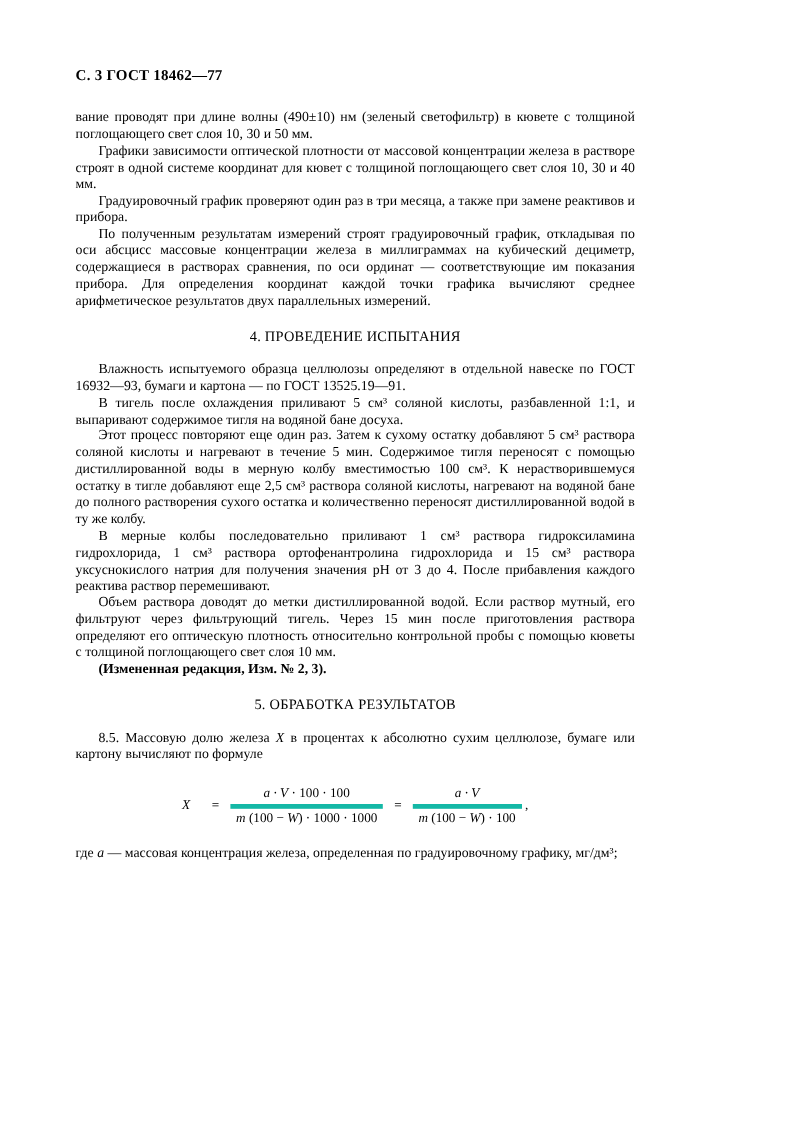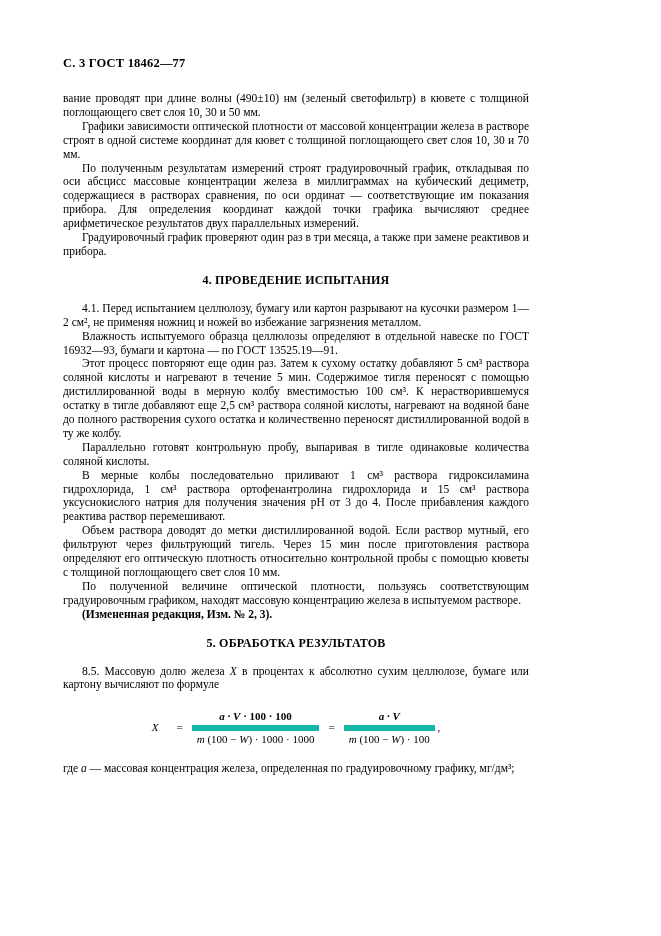--- a/index.html
+++ b/index.html
@@ -25,72 +25,69 @@
     line-height: 13.9px;
     text-align: justify;
   }
   p.bp { margin: 0; padding: 0; }
   p.ind { text-indent: 19px; }
   .b { font-weight: bold; }
   .var { font-style: italic; }
   h2.sec {
     text-align: center;
     font-size: 12px;
-    font-weight: bold;
+    font-weight: normal;
     margin: 15px 0 14px 0;
     letter-spacing: 0.2px;
   }
   .formula {
     text-align: center;
     margin: 18px 0 16px 0;
     font-size: 11px;
     line-height: 13px;
   }
   .formula .fx { font-style: italic; margin-right: 9px; }
   .formula .feq { margin: 0 9px; }
   .frac {
     display: inline-block;
     vertical-align: middle;
     text-align: center;
   }
   .frac .fn {
     display: block;
-    border-bottom: 6px solid #14b8a6;
+    border-bottom: 4px solid #14b8a6;
     padding: 0 5px 2px 5px;
-    font-weight: bold;
   }
   .frac .fd {
     display: block;
     padding: 2px 5px 0 5px;
   }
   .where-line { margin-top: 15px; }
 </style>
 </head>
 <body>
 
 <div class="page">
 
   <div class="doc-header">С. 3 ГОСТ 18462—77</div>
 
   <div class="body-text">
 
     <p class="bp">вание проводят при длине волны (490±10) нм (зеленый светофильтр) в кювете с толщиной поглощающего свет слоя 10, 30 и 50 мм.</p>
-    <p class="bp ind">Графики зависимости оптической плотности от массовой концентрации железа в растворе строят в одной системе координат для кювет с толщиной поглощающего свет слоя 10, 30 и 70 мм.</p>
+    <p class="bp ind">Графики зависимости оптической плотности от массовой концентрации железа в растворе строят в одной системе координат для кювет с толщиной поглощающего свет слоя 10, 30 и 40 мм.</p>
+    <p class="bp ind">Градуировочный график проверяют один раз в три месяца, а также при замене реактивов и прибора.</p>
     <p class="bp ind">По полученным результатам измерений строят градуировочный график, откладывая по оси абсцисс массовые концентрации железа в миллиграммах на кубический дециметр, содержащиеся в растворах сравнения, по оси ординат — соответствующие им показания прибора. Для определения координат каждой точки графика вычисляют среднее арифметическое результатов двух параллельных измерений.</p>
-    <p class="bp ind">Градуировочный график проверяют один раз в три месяца, а также при замене реактивов и прибора.</p>
 
     <h2 class="sec">4. ПРОВЕДЕНИЕ ИСПЫТАНИЯ</h2>
 
-    <p class="bp ind">4.1. Перед испытанием целлюлозу, бумагу или картон разрывают на кусочки размером 1—2 см², не применяя ножниц и ножей во избежание загрязнения металлом.</p>
     <p class="bp ind">Влажность испытуемого образца целлюлозы определяют в отдельной навеске по ГОСТ 16932—93, бумаги и картона — по ГОСТ 13525.19—91.</p>
+    <p class="bp ind">В тигель после охлаждения приливают 5 см³ соляной кислоты, разбавленной 1:1, и выпаривают содержимое тигля на водяной бане досуха.</p>
     <p class="bp ind">Этот процесс повторяют еще один раз. Затем к сухому остатку добавляют 5 см³ раствора соляной кислоты и нагревают в течение 5 мин. Содержимое тигля переносят с помощью дистиллированной воды в мерную колбу вместимостью 100 см³. К нерастворившемуся остатку в тигле добавляют еще 2,5 см³ раствора соляной кислоты, нагревают на водяной бане до полного растворения сухого остатка и количественно переносят дистиллированной водой в ту же колбу.</p>
-    <p class="bp ind">Параллельно готовят контрольную пробу, выпаривая в тигле одинаковые количества соляной кислоты.</p>
     <p class="bp ind">В мерные колбы последовательно приливают 1 см³ раствора гидроксиламина гидрохлорида, 1 см³ раствора ортофенантролина гидрохлорида и 15 см³ раствора уксуснокислого натрия для получения значения рН от 3 до 4. После прибавления каждого реактива раствор перемешивают.</p>
     <p class="bp ind">Объем раствора доводят до метки дистиллированной водой. Если раствор мутный, его фильтруют через фильтрующий тигель. Через 15 мин после приготовления раствора определяют его оптическую плотность относительно контрольной пробы с помощью кюветы с толщиной поглощающего свет слоя 10 мм.</p>
-    <p class="bp ind">По полученной величине оптической плотности, пользуясь соответствующим градуировочным графиком, находят массовую концентрацию железа в испытуемом растворе.</p>
     <p class="bp ind b">(Измененная редакция, Изм. № 2, 3).</p>
 
     <h2 class="sec">5. ОБРАБОТКА РЕЗУЛЬТАТОВ</h2>
 
     <p class="bp ind"><span>8.5. Массовую долю железа </span><span class="var">X</span><span> в процентах к абсолютно сухим целлюлозе, бумаге или картону вычисляют по формуле</span></p>
 
     <div class="formula">
       <span class="fx">X</span><span class="feq">=</span><span class="frac"><span class="fn"><span class="var">a · V</span><span> · 100 · 100</span></span><span class="fd"><span class="var">m</span><span> (100 − </span><span class="var">W</span><span>) · 1000 · 1000</span></span></span><span class="feq">=</span><span class="frac"><span class="fn"><span class="var">a · V</span></span><span class="fd"><span class="var">m</span><span> (100 − </span><span class="var">W</span><span>) · 100</span></span></span>&nbsp;<span>,</span>
     </div>
 

